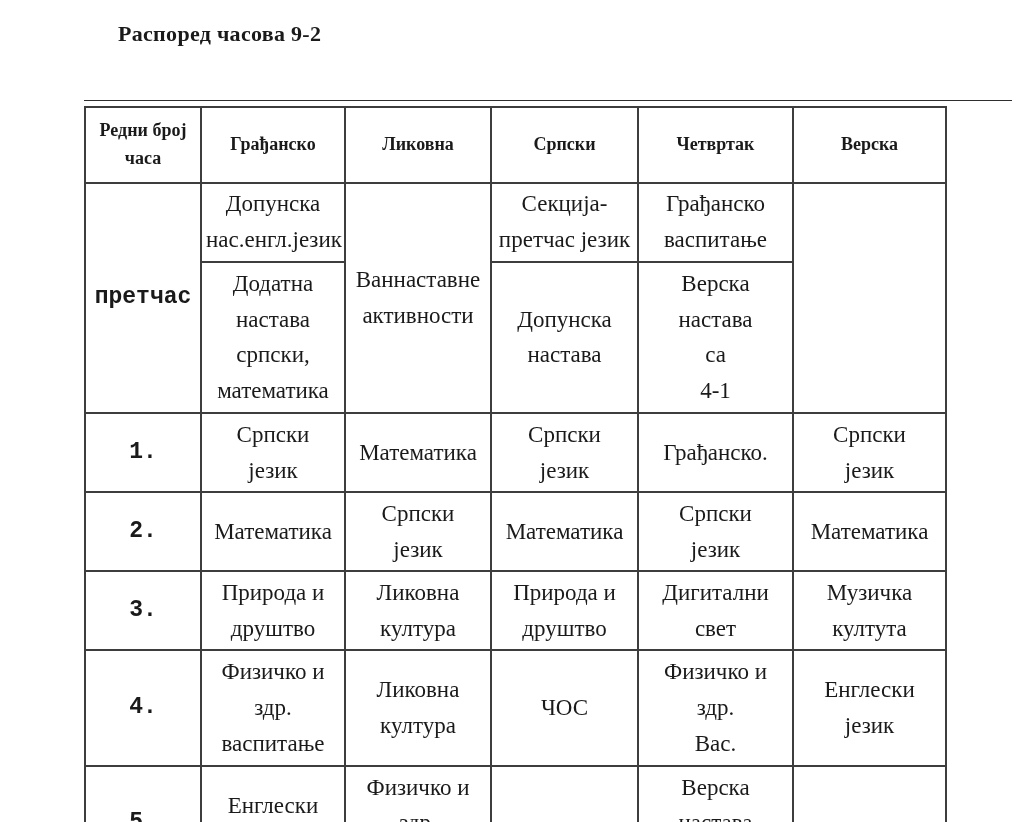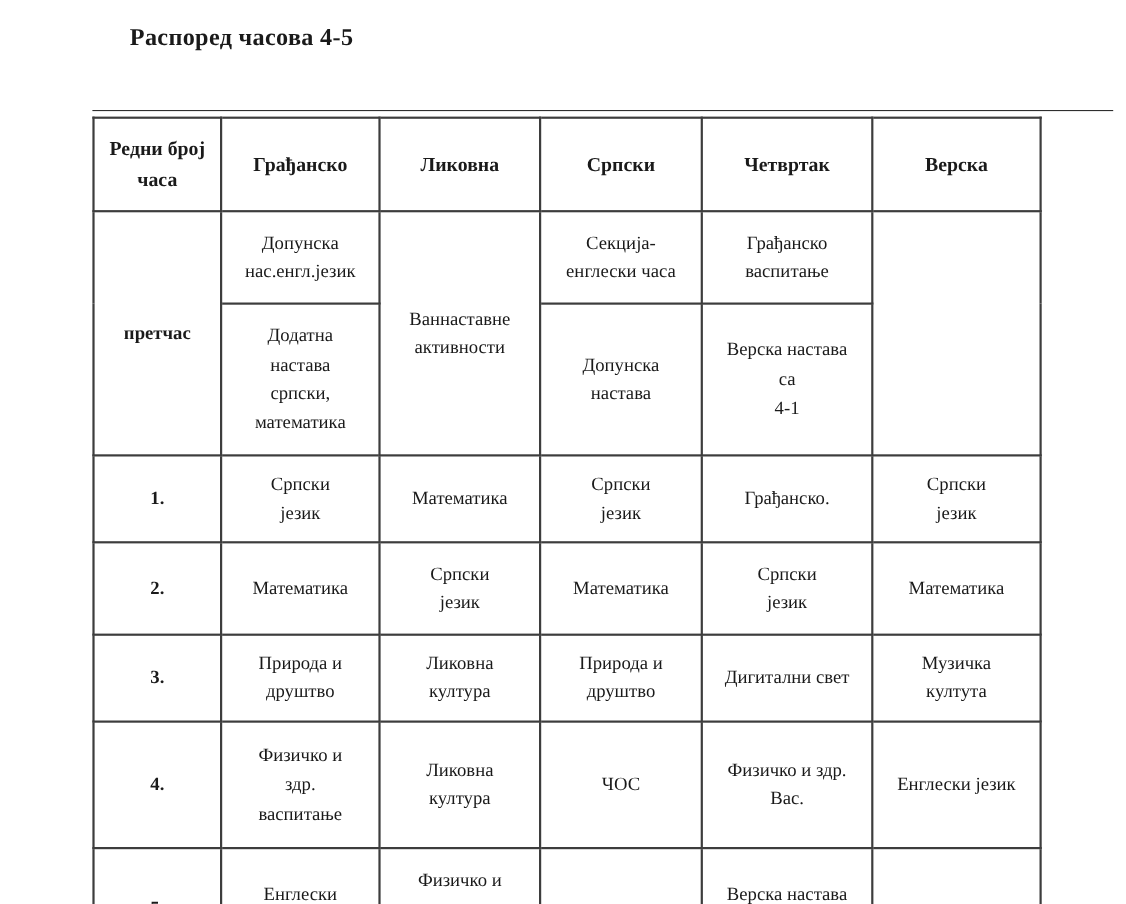--- a/index.html
+++ b/index.html
@@ -40,48 +40,49 @@
     height: 776px;
     border-collapse: collapse;
     table-layout: fixed;
     border: 1px solid #a21caf;
   }
   .schedule th, .schedule td {
     border: 2px solid #3d3d3d;
     text-align: center;
     vertical-align: middle;
     white-space: pre-line;
-    font-size: 17px;
+    font-size: 23px;
     font-weight: normal;
     line-height: 1.55;
     padding: 2px 4px;
     overflow: hidden;
   }
   .schedule th {
     font-weight: bold;
     font-size: 18px;
   }
   .schedule td.row-label {
     font-weight: bold;
+    font-family: Liberation Mono, monospace;
   }
   tr.r-header   { height: 74px; }
   tr.r-pre1     { height: 72px; }
   tr.r-pre2     { height: 120px; }
   tr.r-p1       { height: 68px; }
   tr.r-p2       { height: 73px; }
   tr.r-p3       { height: 68px; }
   tr.r-p4       { height: 100px; }
   tr.r-p5       { height: 95px; }
 </style>
 </head>
 <body>
 
 <div>
 
-  <div class="page-title">Распоред часова 4-5</div>
+  <div class="page-title">Распоред часова 9-2</div>
 
   <div class="top-rule"></div>
 
   <table class="schedule">
     <colgroup>
       <col style="width:116px">
       <col style="width:144px">
       <col style="width:146px">
       <col style="width:147px">
       <col style="width:155px">
@@ -99,21 +100,21 @@
       <th>Верска</th>
     </tr>
 
     <tr class="r-pre1">
       <td class="row-label" rowspan="2">претчас</td>
       <td>Допунска
 нас.енгл.језик</td>
       <td rowspan="2">Ваннаставне
 активности</td>
       <td>Секција-
-енглески часа</td>
+претчас језик</td>
       <td>Грађанско
 васпитање</td>
       <td rowspan="2"></td>
     </tr>
 
     <tr class="r-pre2">
       <td>Додатна
 настава
 српски,
 математика</td>

